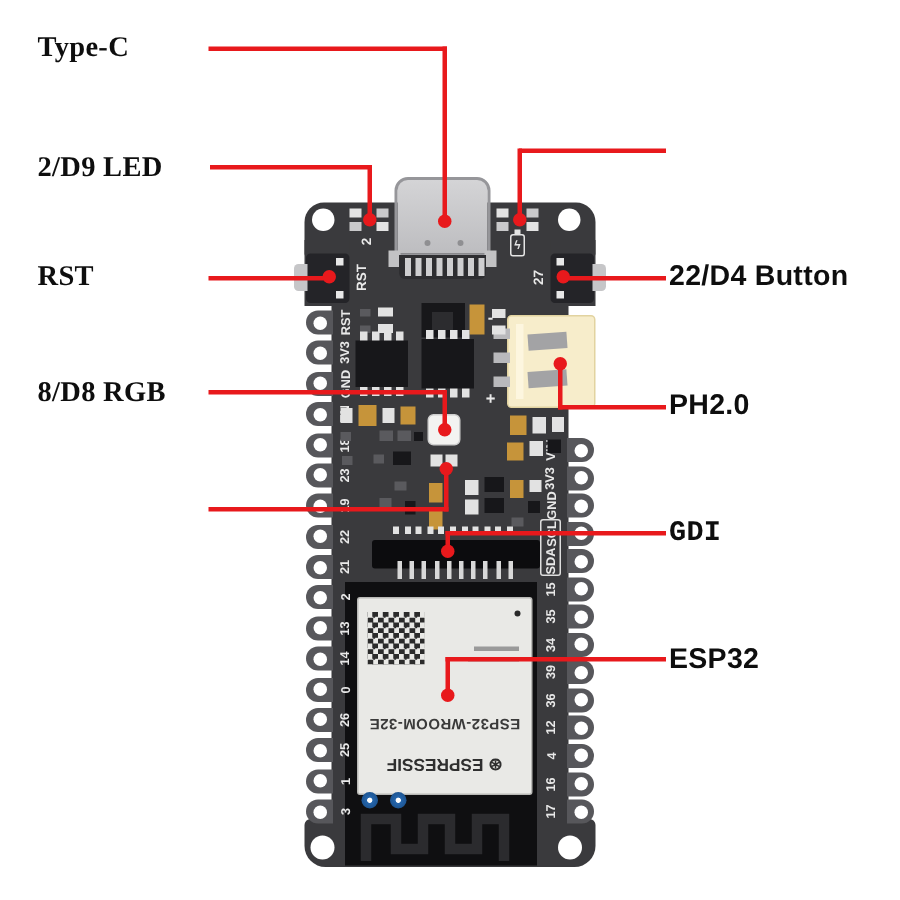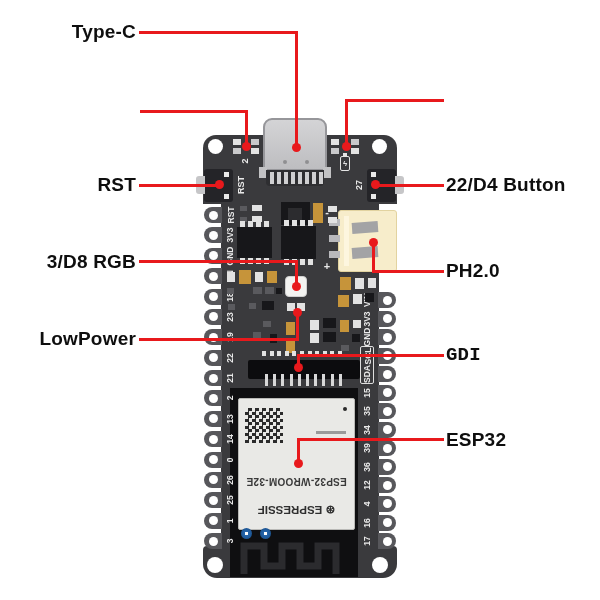--- a/index.html
+++ b/index.html
@@ -1,20 +1,20 @@
 <!DOCTYPE html>
 <html><head>
 <meta charset="utf-8">
 <style>
   html,body{margin:0;padding:0;background:#fff;}
   #canvas{position:relative;width:600px;height:600px;background:#ffffff;overflow:hidden;
           font-family:"Liberation Sans",sans-serif;}
   .abs{position:absolute;}
   .callout-label{position:absolute;font-weight:bold;font-size:19px;line-height:22px;color:#0e0e0e;letter-spacing:.2px;}
-  .callout-label.left{text-align:right;}
+  .callout-label.left{text-align:left;font-family:Liberation Serif, serif;}
   .hline{position:absolute;height:3px;background:#e8191c;}
   .vline{position:absolute;width:3px;background:#e8191c;}
   .dot{position:absolute;width:9px;height:9px;border-radius:50%;background:#e8191c;}
   .silk{position:absolute;color:#e9e9e9;font-weight:bold;font-size:9px;display:flex;align-items:center;justify-content:center;}
   .rot{transform:rotate(-90deg);white-space:nowrap;}
   .rot180{transform:rotate(180deg);}
   .hole{position:absolute;border-radius:50%;background:#ffffff;}
   .pin-bump{position:absolute;width:18px;height:16px;background:#57575b;}
   .pin-bump.left{border-radius:8px 0 0 8px;}
   .pin-bump.right{border-radius:0 8px 8px 0;}
@@ -361,42 +361,42 @@
       <div class="smd" style="left:319px;top:172px;width:4px;height:12px;background:#cfcfd1;"></div>
     </div>
 
   <div class="abs" style="left:360px;top:346px;width:14px;height:38px;border:1px solid #dedede;border-radius:2px;box-sizing:border-box;"></div>
 
   <div class="callout-label left" style="left:25px;top:21px;width:111px;">Type-C</div>
   <div class="hline" style="left:139px;top:31px;width:159px;"></div>
   <div class="vline" style="left:295px;top:31px;height:117px;"></div>
   <div class="dot" style="left:292px;top:143px;"></div>
 
+  <div class="callout-label left" style="left:25px;top:101px;width:111px;">2/D9 LED</div>
   <div class="hline" style="left:140px;top:110px;width:108px;"></div>
   <div class="vline" style="left:245px;top:110px;height:38px;"></div>
   <div class="dot" style="left:242px;top:142px;"></div>
 
   <div class="hline" style="left:346px;top:99px;width:98px;"></div>
   <div class="vline" style="left:345px;top:99px;height:49px;"></div>
   <div class="dot" style="left:342px;top:142px;"></div>
 
   <div class="callout-label left" style="left:25px;top:174px;width:111px;">RST</div>
   <div class="hline" style="left:139px;top:184px;width:84px;"></div>
   <div class="dot" style="left:215px;top:180px;"></div>
 
   <div class="callout-label" style="left:446px;top:174px;">22/D4 Button</div>
   <div class="hline" style="left:373px;top:184px;width:71px;"></div>
   <div class="dot" style="left:371px;top:180px;"></div>
 
-  <div class="callout-label left" style="left:25px;top:251px;width:111px;">3/D8 RGB</div>
+  <div class="callout-label left" style="left:25px;top:251px;width:111px;">8/D8 RGB</div>
   <div class="hline" style="left:139px;top:260px;width:159px;"></div>
   <div class="vline" style="left:295px;top:260px;height:28px;"></div>
   <div class="dot" style="left:292px;top:282px;"></div>
 
-  <div class="callout-label left" style="left:25px;top:328px;width:111px;">LowPower</div>
   <div class="hline" style="left:139px;top:338px;width:160px;"></div>
   <div class="vline" style="left:296px;top:312px;height:29px;"></div>
   <div class="dot" style="left:293px;top:308px;"></div>
 
   <div class="callout-label" style="left:446px;top:260px;">PH2.0</div>
   <div class="hline" style="left:372px;top:270px;width:72px;"></div>
   <div class="vline" style="left:372px;top:242px;height:31px;"></div>
   <div class="dot" style="left:369px;top:238px;"></div>
 
   <div class="callout-label" style="left:446px;top:344px;font-family:Liberation Mono, monospace;">GDI</div>

